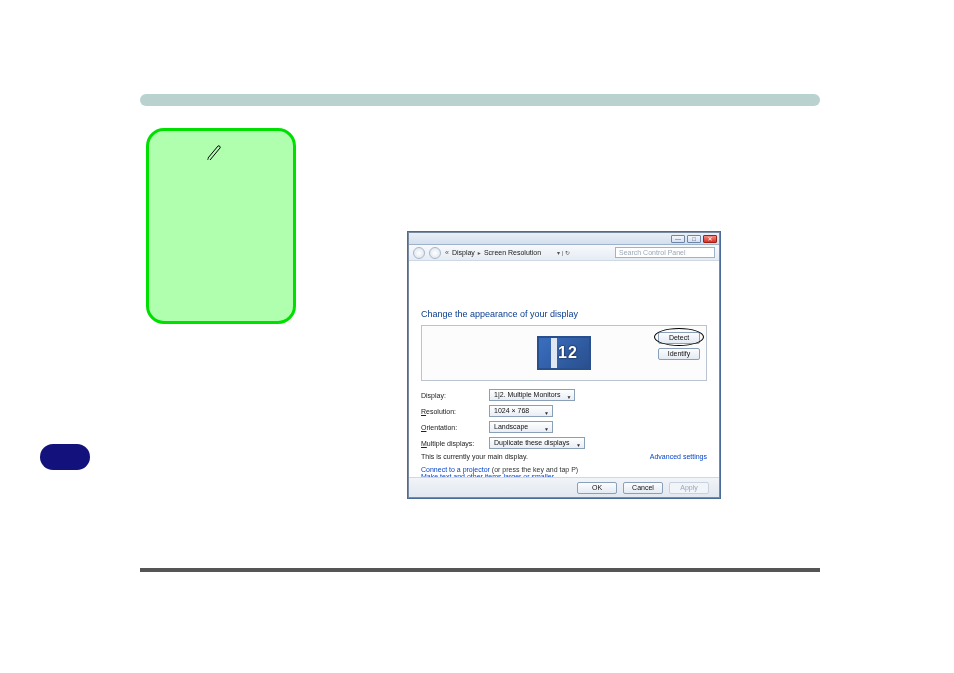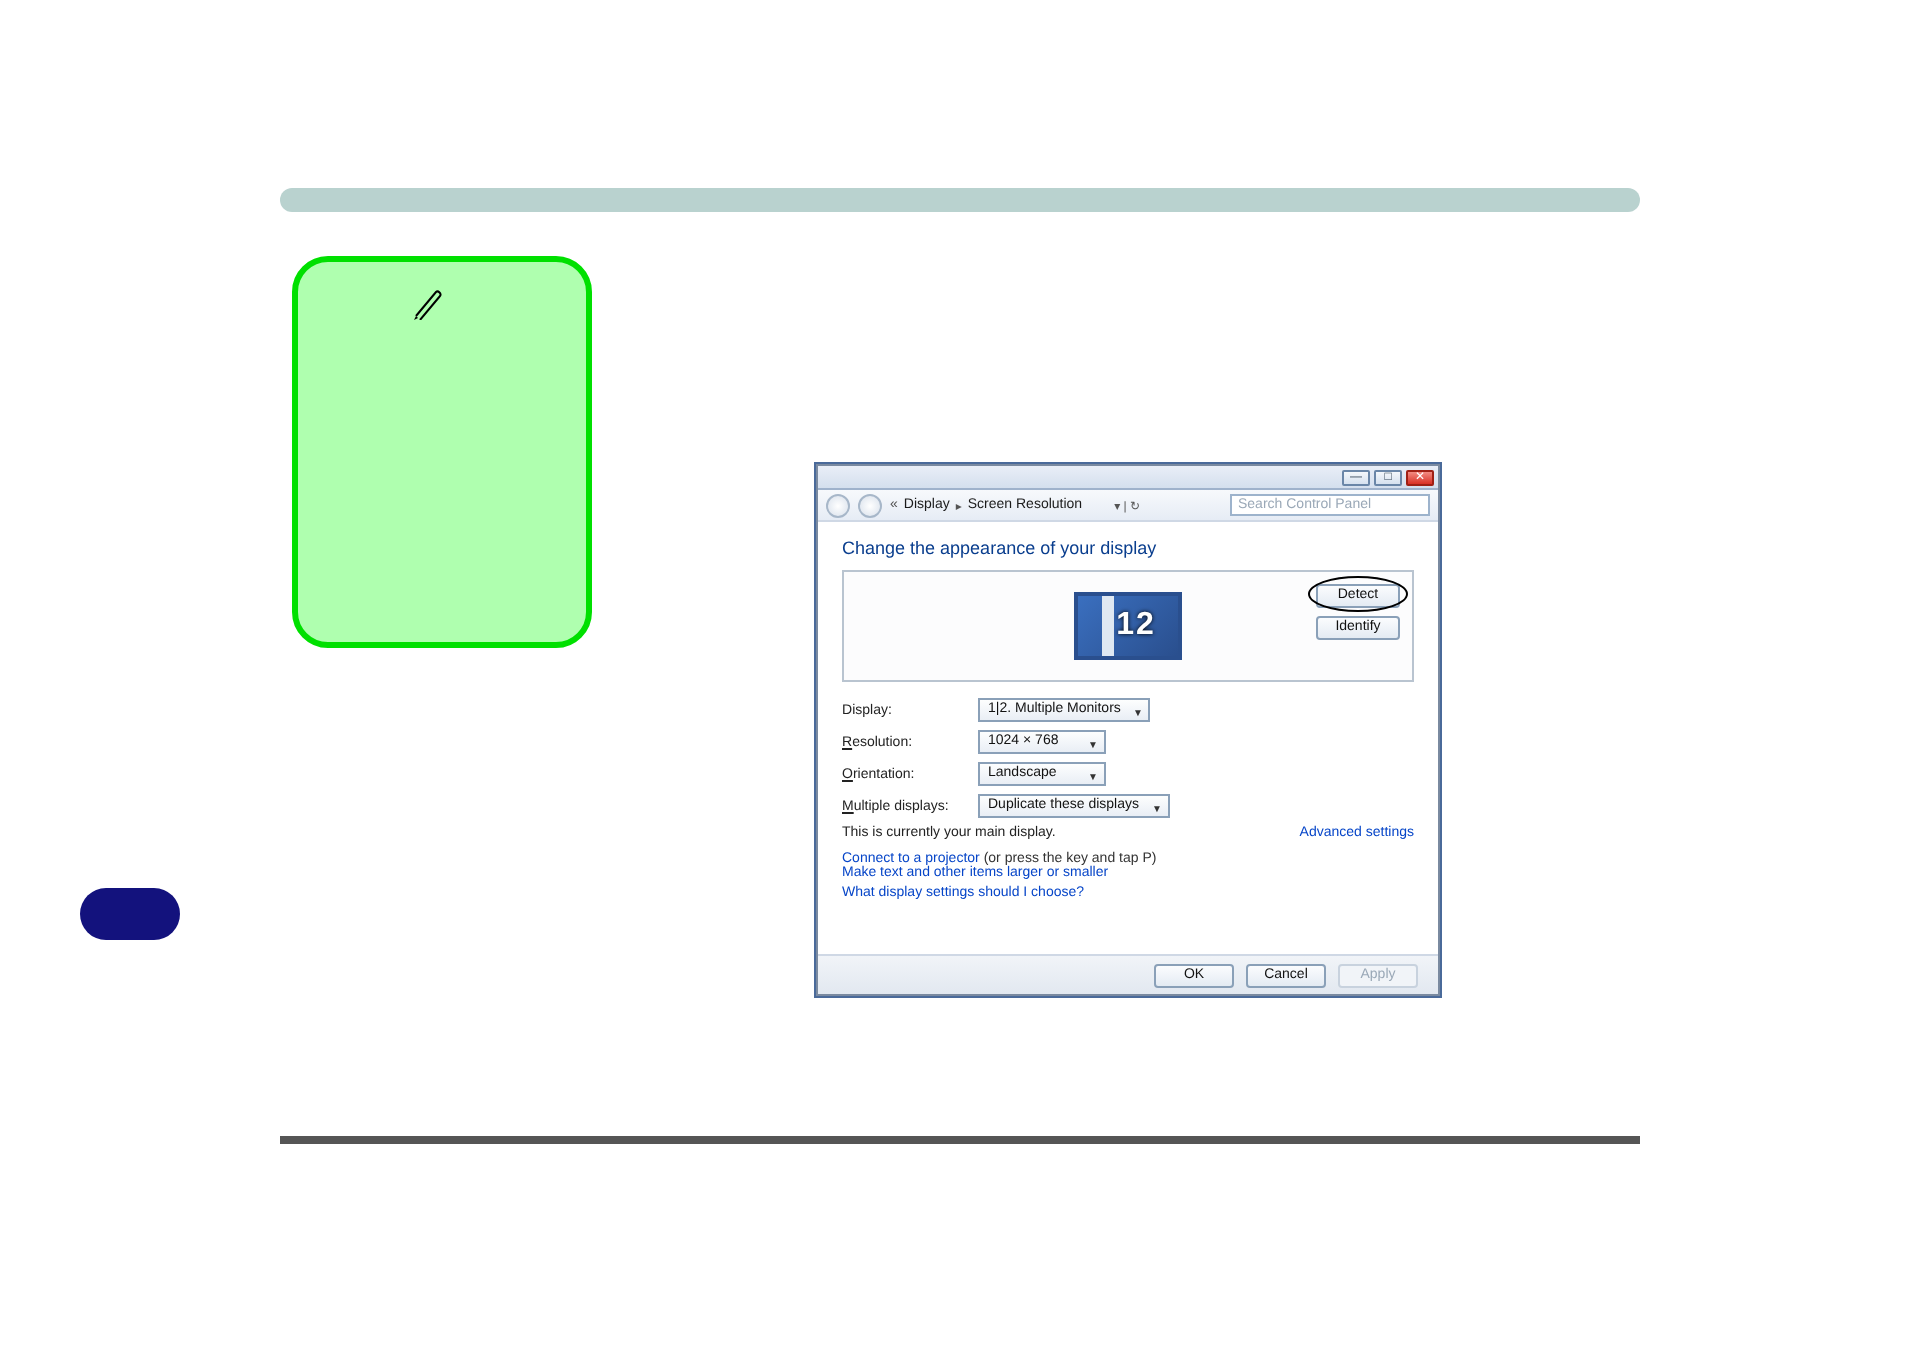--- a/index.html
+++ b/index.html
@@ -19,21 +19,21 @@
   .tb-close { background: linear-gradient(#f28b82,#d93025); color: #fff; border-color: #a02015; }
 
   .win-nav { height: 16px; background: linear-gradient(#f7f9fc,#e6ecf5); display: flex; align-items: center; padding: 0 4px; gap: 4px; border-bottom: 1px solid #cfd8e5; }
   .nav-circle { width: 12px; height: 12px; border: 1px solid #a7b7c9; border-radius: 50%; background: radial-gradient(#fff,#d8e0eb); }
   .breadcrumb { display: flex; align-items: center; gap: 3px; font-size: 7px; color: #1a1a1a; flex: 0 0 auto; }
   .bc-sep { color: #555; }
   .breadcrumb .arrow { font-size: 6px; color: #555; }
   .search { margin-left: auto; height: 11px; flex: 0 0 100px; border: 1px solid #9db3cc; background: #fff; font-size: 7px; color: #9aa8b7; padding: 0 3px; display: flex; align-items: center; }
 
   .win-body { padding: 8px 12px 4px 12px; color: #0a3e8e; }
-  .win-heading { font-size: 9px; color: #0a3e8e; margin-bottom: 6px; }
+  .win-heading { font-size: 9px; color: #0a3e8e; margin-bottom: 6px; margin-top: 40px; }
 
   .preview-box { border: 1px solid #b9c4d0; background: #fcfcfd; height: 56px; position: relative; margin-bottom: 8px; }
   .preview-monitors { position: absolute; left: 50%; top: 50%; transform: translate(-50%,-50%); width: 54px; height: 34px; border: 2px solid #2a4f8e; background: linear-gradient(135deg,#3a6fbf,#2a4f8e); display: flex; align-items: center; justify-content: center; gap: 1px; }
   .preview-monitors .num { color: #fff; font-weight: bold; font-size: 16px; text-shadow: 0 0 2px #000; }
   .preview-monitors .num.two { color: #fff; position: relative; }
   .preview-monitors .side { width: 6px; height: 30px; background: #dfe8f2; }
   .detect-btn, .identify-btn { position: absolute; right: 6px; width: 42px; height: 12px; border: 1px solid #8aa0b8; background: linear-gradient(#fbfcfe,#e4ebf3); font-size: 7px; text-align: center; line-height: 10px; color: #111; border-radius: 2px; }
   .detect-btn { top: 6px; }
   .identify-btn { top: 22px; }
   .detect-oval { position: absolute; right: 2px; top: 2px; width: 50px; height: 18px; border: 1.2px solid #000; border-radius: 50%; pointer-events: none; }

